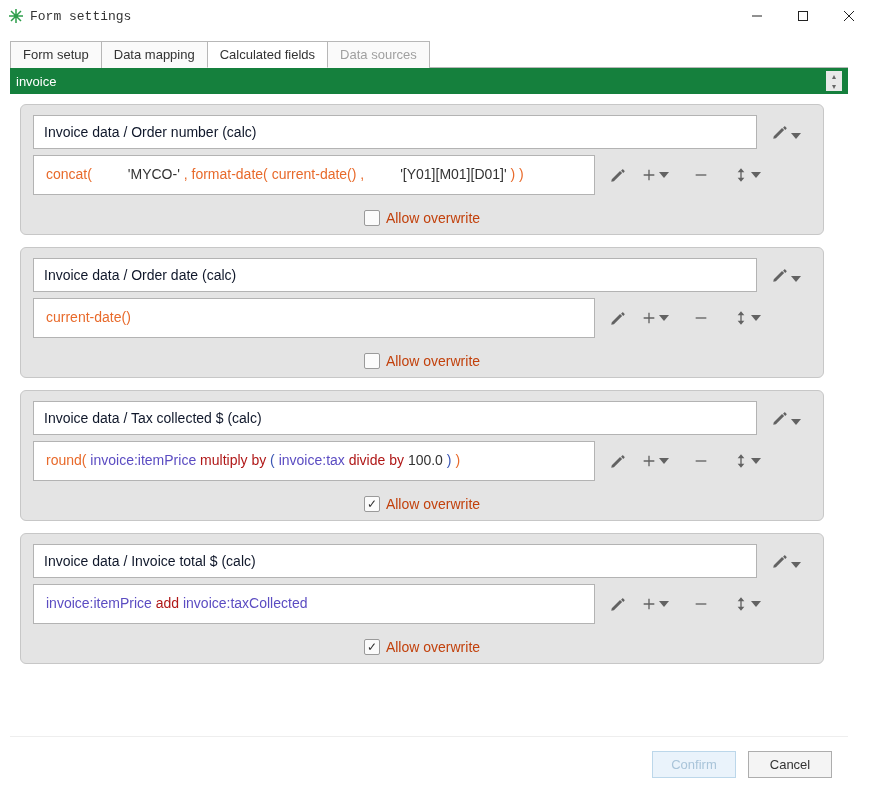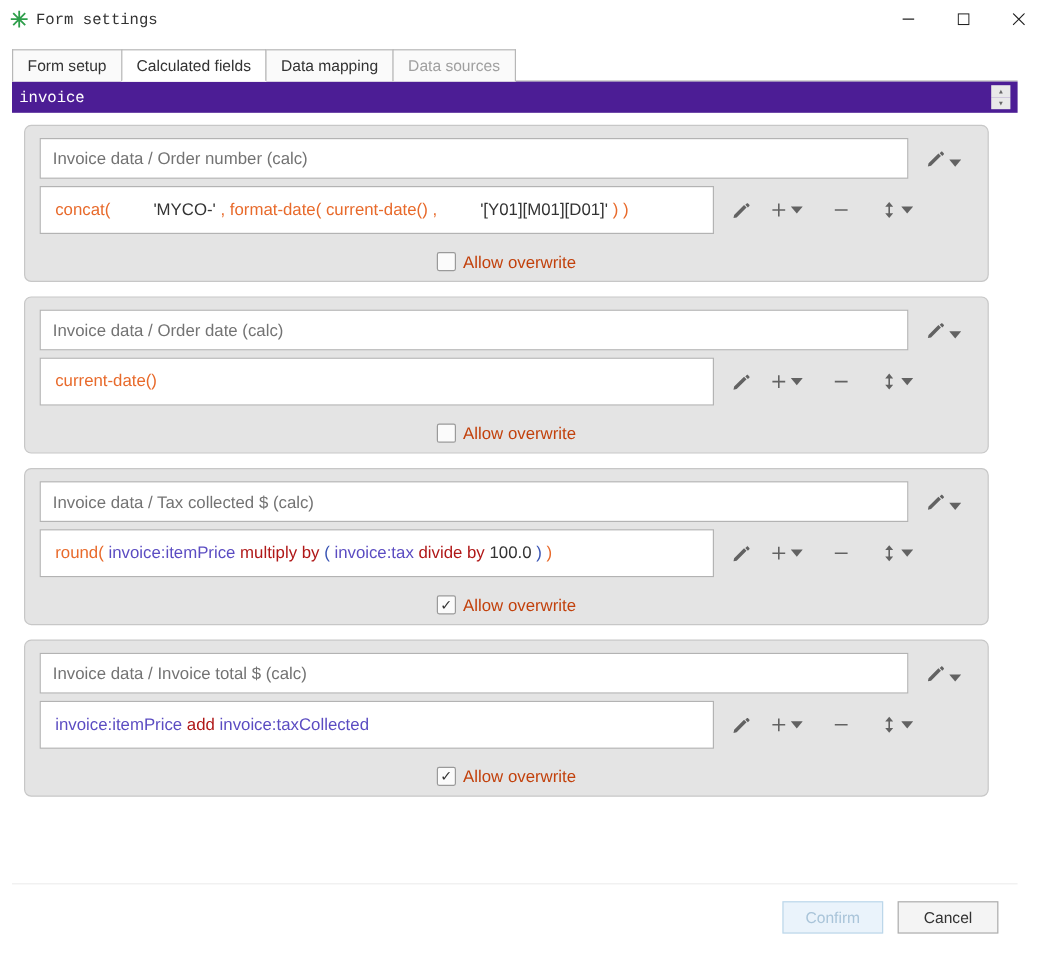--- a/index.html
+++ b/index.html
@@ -10,31 +10,31 @@
   .titlebar .title { flex: 1; font-size: 13px; }
   .winbtns { display: flex; height: 100%; }
   .winbtn { width: 46px; height: 100%; display:flex; align-items:center; justify-content:center; color:#222; }
   .winbtn svg { width:10px; height:10px; }
   .body { flex:1; padding: 8px 24px 0 10px; display:flex; flex-direction:column; overflow:hidden; }
   .tabs { display:flex; gap:0; }
   .tab { border:1px solid #b7b7b7; border-bottom:none; padding:5px 12px; background:#fafafa; font-size:13px; color:#333; position:relative; top:1px; margin-right:-1px;}
   .tab.disabled { color:#a0a0a0; }
   .tab.active { background:#fff; border-bottom:1px solid #fff; z-index:2; }
   .tabline { height:1px; background:#b7b7b7; }
-  .banner { background:#4c1d95; color:#fff; padding:3px 6px; font-size:13px; display:flex; align-items:center;font-family:Liberation Mono, monospace; }
+  .banner { background:#15803d; color:#fff; padding:3px 6px; font-size:13px; display:flex; align-items:center; }
   .banner .sp { flex:1; }
   .banner .scrollbtns { width:16px; display:flex; flex-direction:column; gap:0; }
   .banner .scrollbtns div { background:#e9e9e9; color:#666; height:10px; display:flex; align-items:center; justify-content:center; font-size:8px;}
   .scrollarea { flex:1; overflow-y:auto; padding:10px 24px 10px 10px; position:relative; }
   .scrollarea::-webkit-scrollbar { width:16px; }
   .scrollarea::-webkit-scrollbar-thumb { background:#cdcdcd; border:3px solid #f0f0f0; }
   .scrollarea::-webkit-scrollbar-track { background:#f0f0f0; }
   .card { background:#e4e4e4; border:1px solid #c7c7c7; border-radius:6px; margin-bottom:12px; padding:10px 12px 8px 12px; }
   .card-row1 { display:flex; align-items:center; gap:14px; }
-  .card-title { flex:1; background:#fff; border:1px solid #b3b3b3; min-height:34px; display:flex; align-items:center; padding:6px 10px; font-size:14px; color:#737373;}
+  .card-title { flex:1; background:#fff; border:1px solid #b3b3b3; min-height:34px; display:flex; align-items:center; padding:6px 10px; font-size:14px; color:#0f172a;}
   .pencil-group { display:flex; align-items:flex-end; gap:2px; color:#555; padding-right:10px;}
   .card-row2 { display:flex; align-items:center; gap:14px; margin-top:6px;}
   .card-expr { flex:1; background:#fff; border:1px solid #b3b3b3; min-height:40px; padding:10px 12px; font-size:14px; overflow:hidden; white-space:nowrap;}
   .card-tools { display:flex; align-items:center; gap:24px; padding-right:4px; color:#555; min-width:170px;}
   .card-tools .iconbtn { display:flex; align-items:center; gap:2px;}
   .allow-row { display:flex; align-items:center; justify-content:center; gap:6px; margin-top:15px; font-size:14px; color:#c2410c;}
   .chk { width:16px; height:16px; border:1px solid #9a9a9a; background:#fbfbfb; display:flex; align-items:center; justify-content:center; border-radius:2px;}
   .chk.checked::after { content:'✓'; font-size:12px; color:#333; line-height:1;}
   .footer { display:flex; justify-content:flex-end; gap:12px; padding:14px 16px 18px 0; border-top:1px solid #eee;}
   .button { min-width:84px; padding:5px 18px; border:1px solid #adadad; background:#f4f4f4; font-size:13px; text-align:center;}
@@ -74,22 +74,22 @@
           <svg viewBox="0 0 10 10">
             <path d="M0 0 L10 10 M10 0 L0 10" stroke="#222" stroke-width="1"></path>
           </svg>
         </div>
     </div>
   </div>
 
   <div class="body">
     <div class="tabs" id="tabs">
         <div class="tab">Form setup</div>
+        <div class="tab">Data mapping</div>
         <div class="tab active">Calculated fields</div>
-        <div class="tab">Data mapping</div>
         <div class="tab disabled">Data sources</div>
       </div>
     <div class="tabline"></div>
     <div class="banner">
       <span>invoice</span>
       <span class="sp"></span>
       <div class="scrollbtns">
         <div>▴</div>
         <div>▾</div>
       </div>

